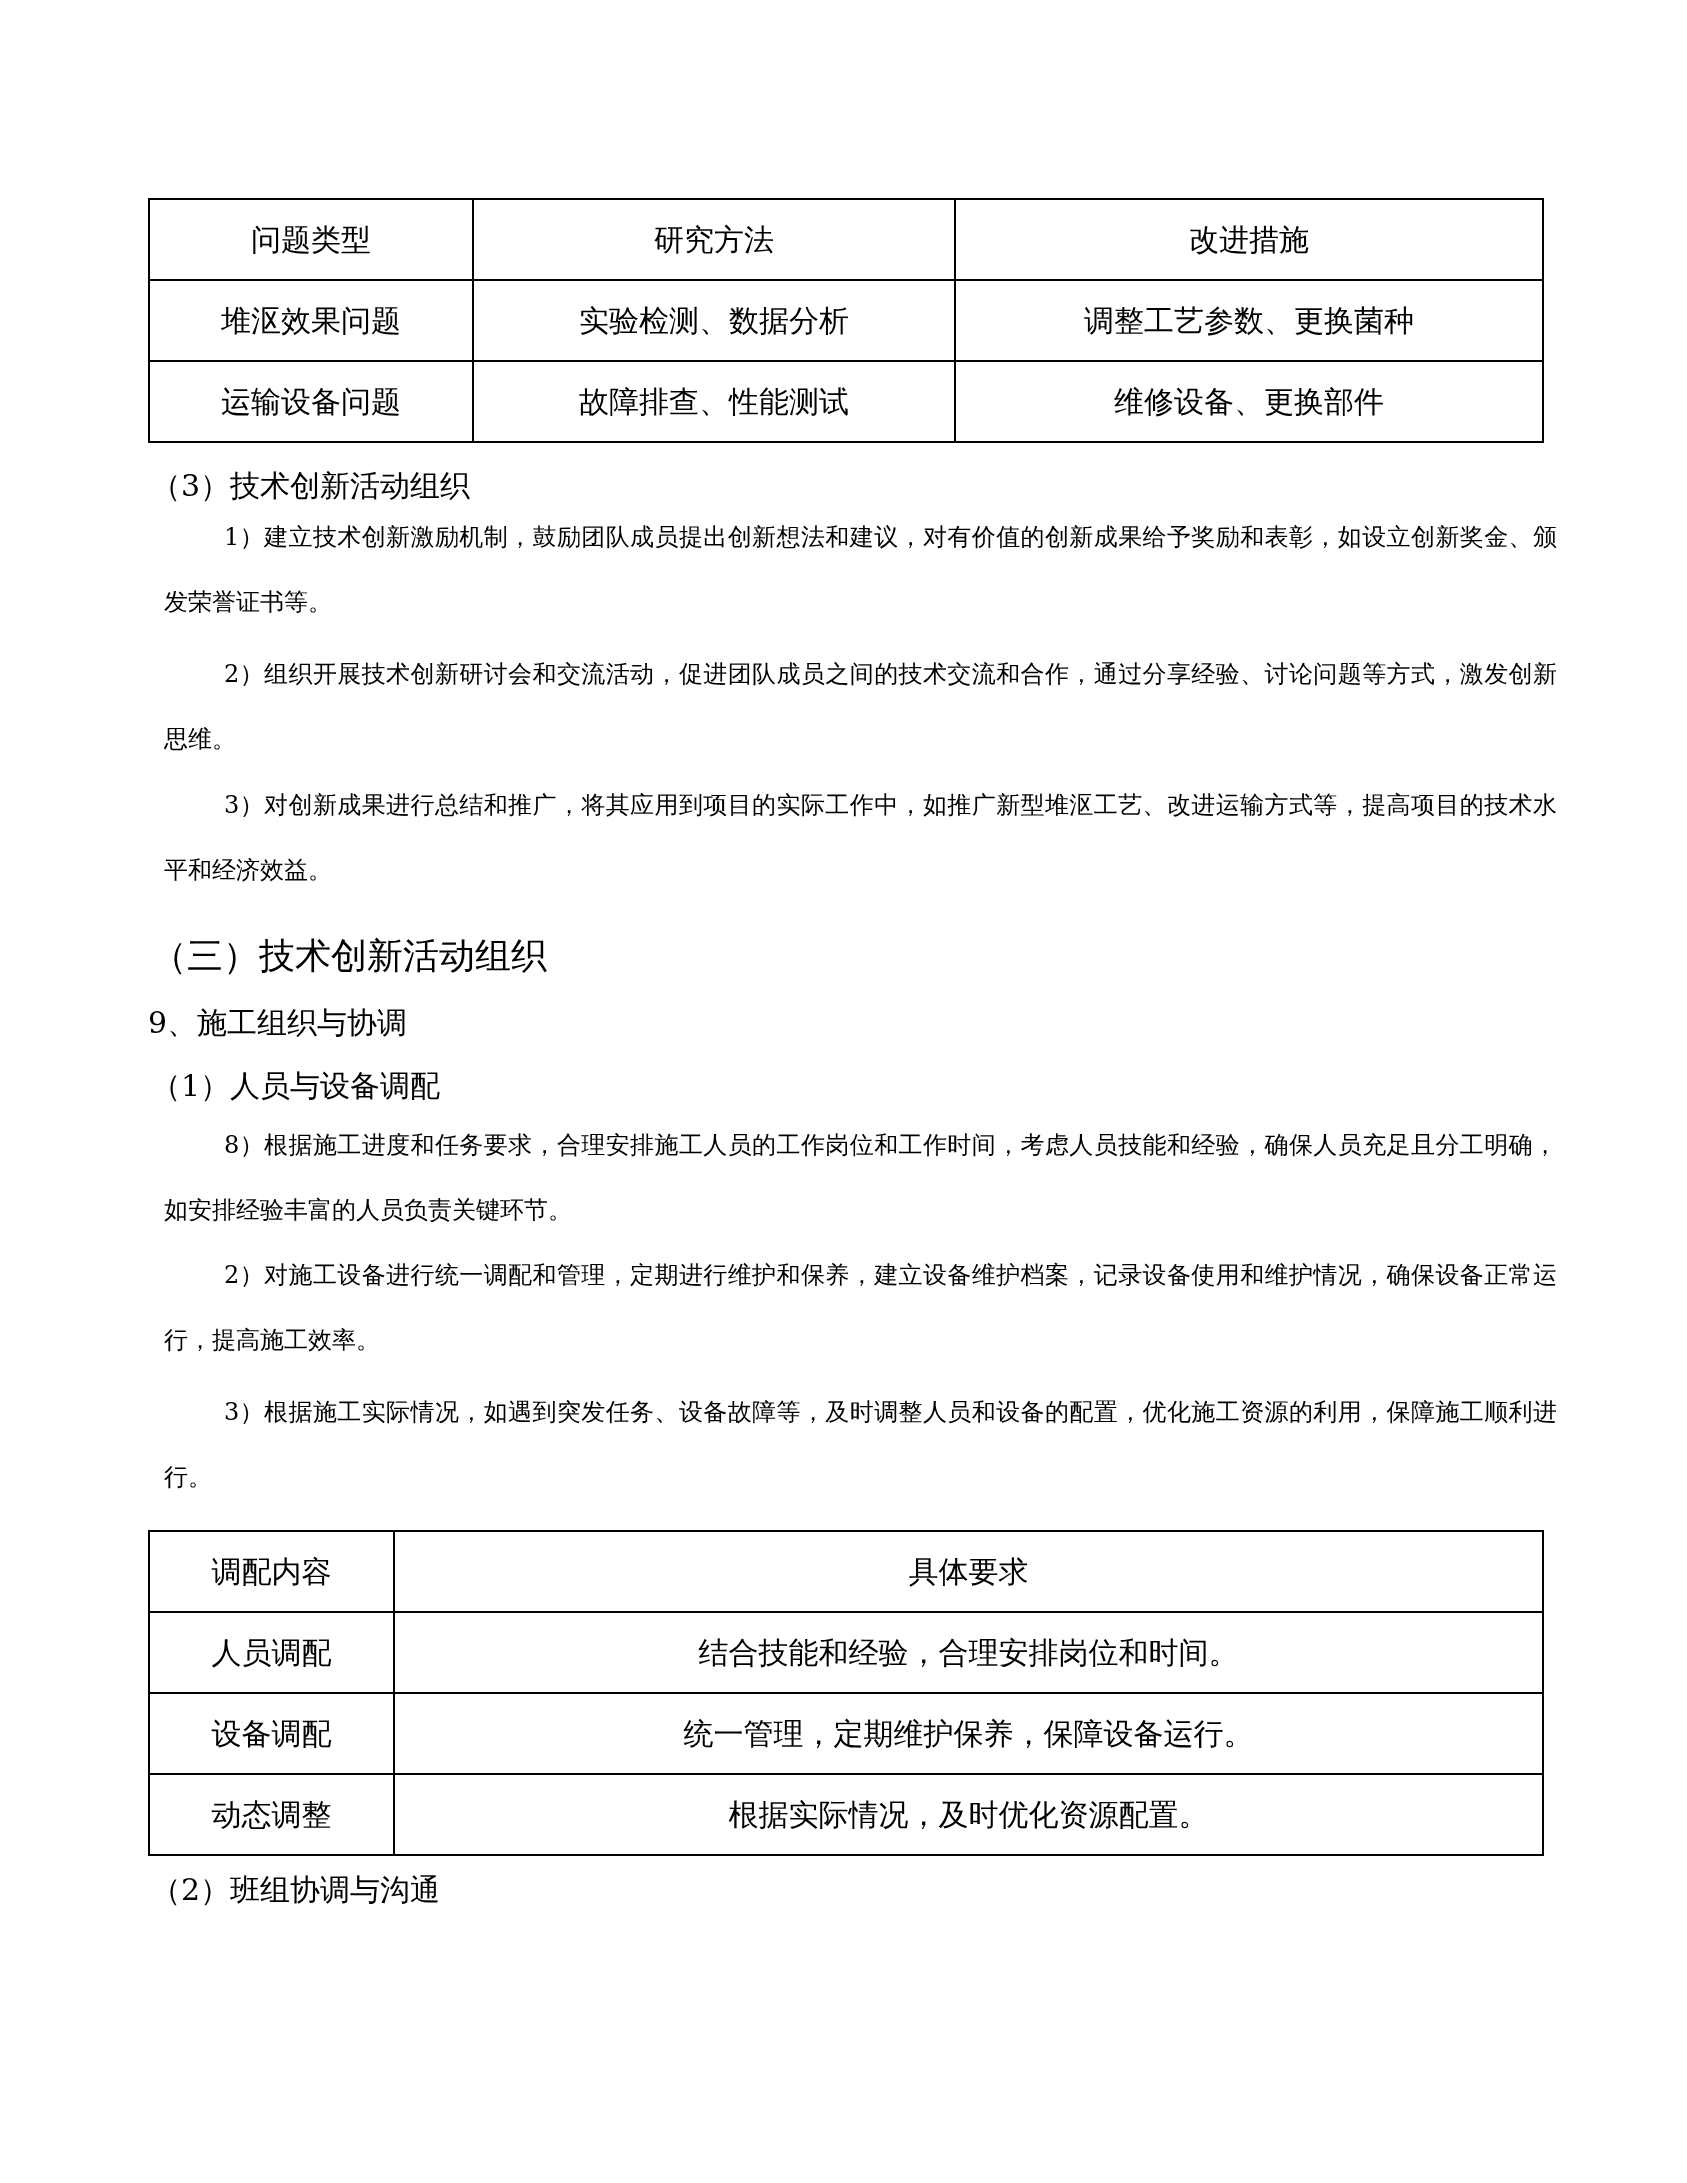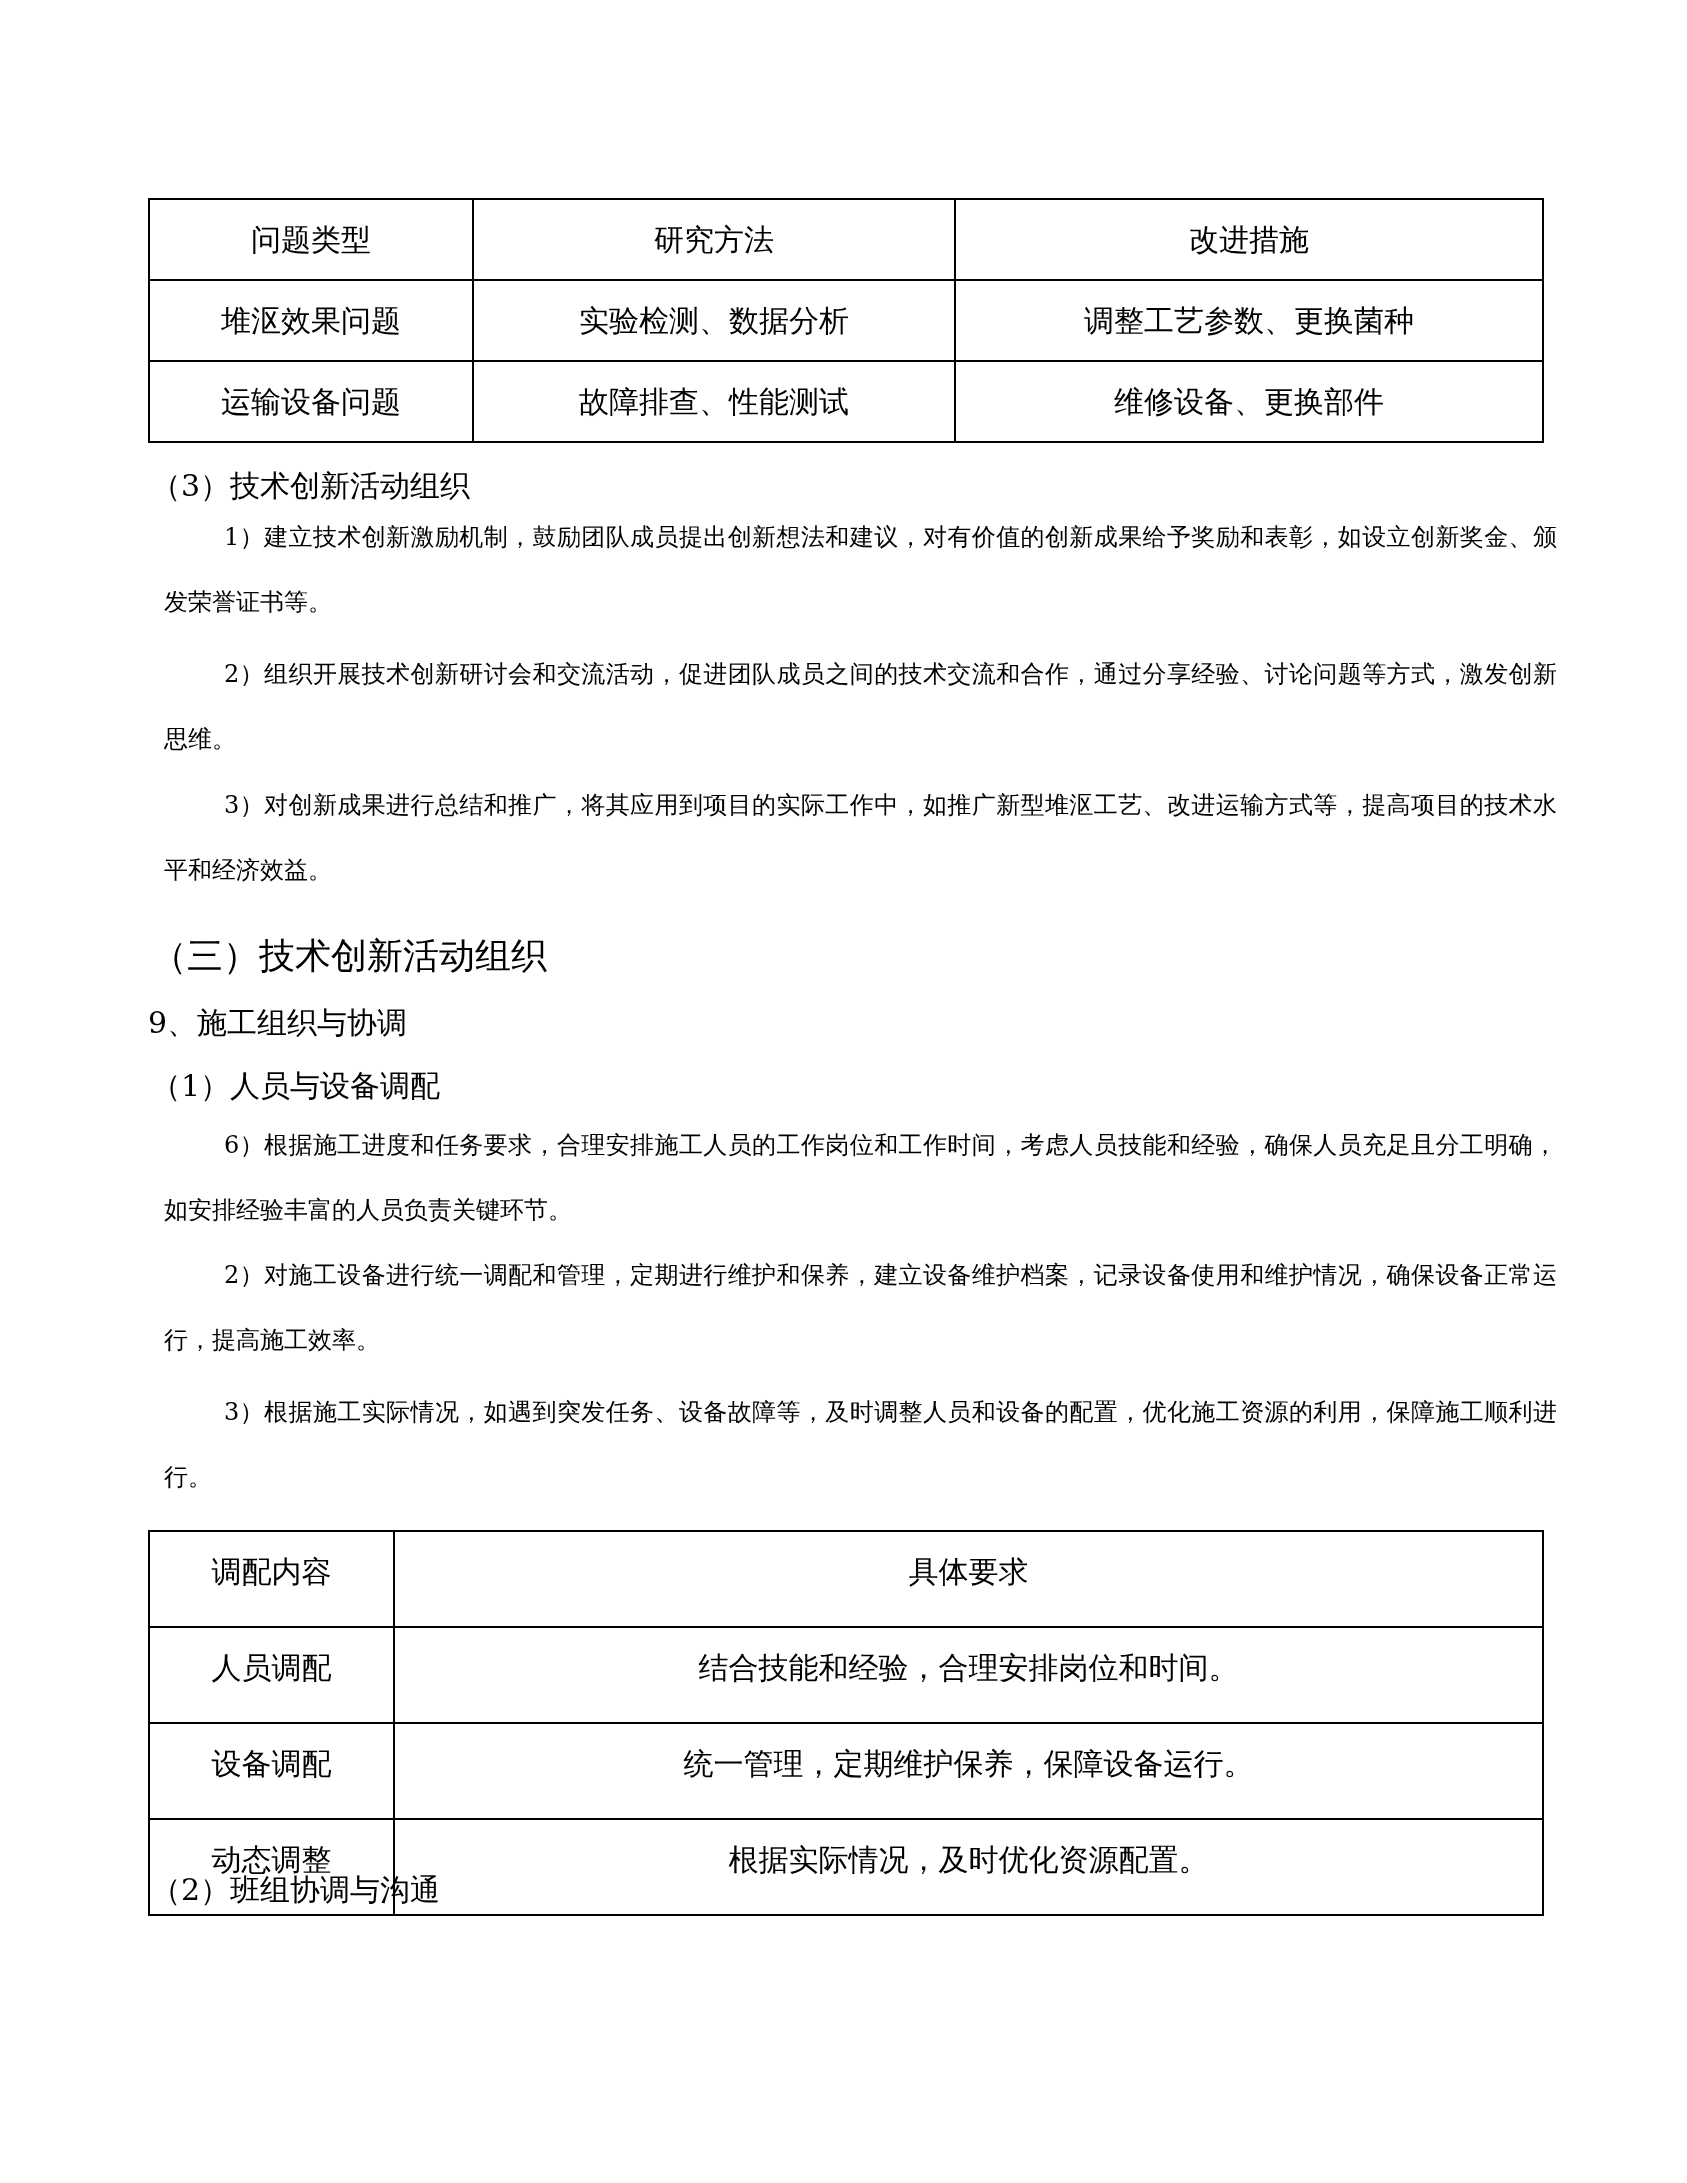--- a/index.html
+++ b/index.html
@@ -19,21 +19,21 @@
     font-size: 30px;
     text-align: center;
     vertical-align: top;
     padding-top: 22px;
     box-sizing: border-box;
     line-height: 1.2;
   }
   #t1 { left: 148px; top: 198px; width: 1393px; }
   #t1 td { height: 81px; }
   #t2 { left: 148px; top: 1530px; width: 1393px; }
-  #t2 td { height: 96px; }
+  #t2 td { height: 81px; }
   .line {
     position: absolute;
     left: 148px;
     width: 1393px;
     font-size: 30px;
     line-height: 37px;
     white-space: nowrap;
   }
   .para {
     position: absolute;
@@ -87,21 +87,21 @@
   <div class="para" style="top:505px;">1）建立技术创新激励机制，鼓励团队成员提出创新想法和建议，对有价值的创新成果给予奖励和表彰，如设立创新奖金、颁发荣誉证书等。</div>
   <div class="para" style="top:642px;">2）组织开展技术创新研讨会和交流活动，促进团队成员之间的技术交流和合作，通过分享经验、讨论问题等方式，激发创新思维。</div>
   <div class="para" style="top:773px;">3）对创新成果进行总结和推广，将其应用到项目的实际工作中，如推广新型堆沤工艺、改进运输方式等，提高项目的技术水平和经济效益。</div>
 
   <div class="h3" style="top:934px; left:151px;">（三）技术创新活动组织</div>
 
   <div class="line" style="top:1004px;">9、施工组织与协调</div>
 
   <div class="line" style="top:1067px; left:151px;">（1）人员与设备调配</div>
 
-  <div class="para" style="top:1113px;">6）根据施工进度和任务要求，合理安排施工人员的工作岗位和工作时间，考虑人员技能和经验，确保人员充足且分工明确，如安排经验丰富的人员负责关键环节。</div>
+  <div class="para" style="top:1113px;">8）根据施工进度和任务要求，合理安排施工人员的工作岗位和工作时间，考虑人员技能和经验，确保人员充足且分工明确，如安排经验丰富的人员负责关键环节。</div>
   <div class="para" style="top:1243px;">2）对施工设备进行统一调配和管理，定期进行维护和保养，建立设备维护档案，记录设备使用和维护情况，确保设备正常运行，提高施工效率。</div>
   <div class="para" style="top:1380px;">3）根据施工实际情况，如遇到突发任务、设备故障等，及时调整人员和设备的配置，优化施工资源的利用，保障施工顺利进行。</div>
 
   <table id="t2" class="grid">
     <colgroup>
       <col style="width:245px">
       <col style="width:1149px">
     </colgroup>
     <tbody>
         <tr>

